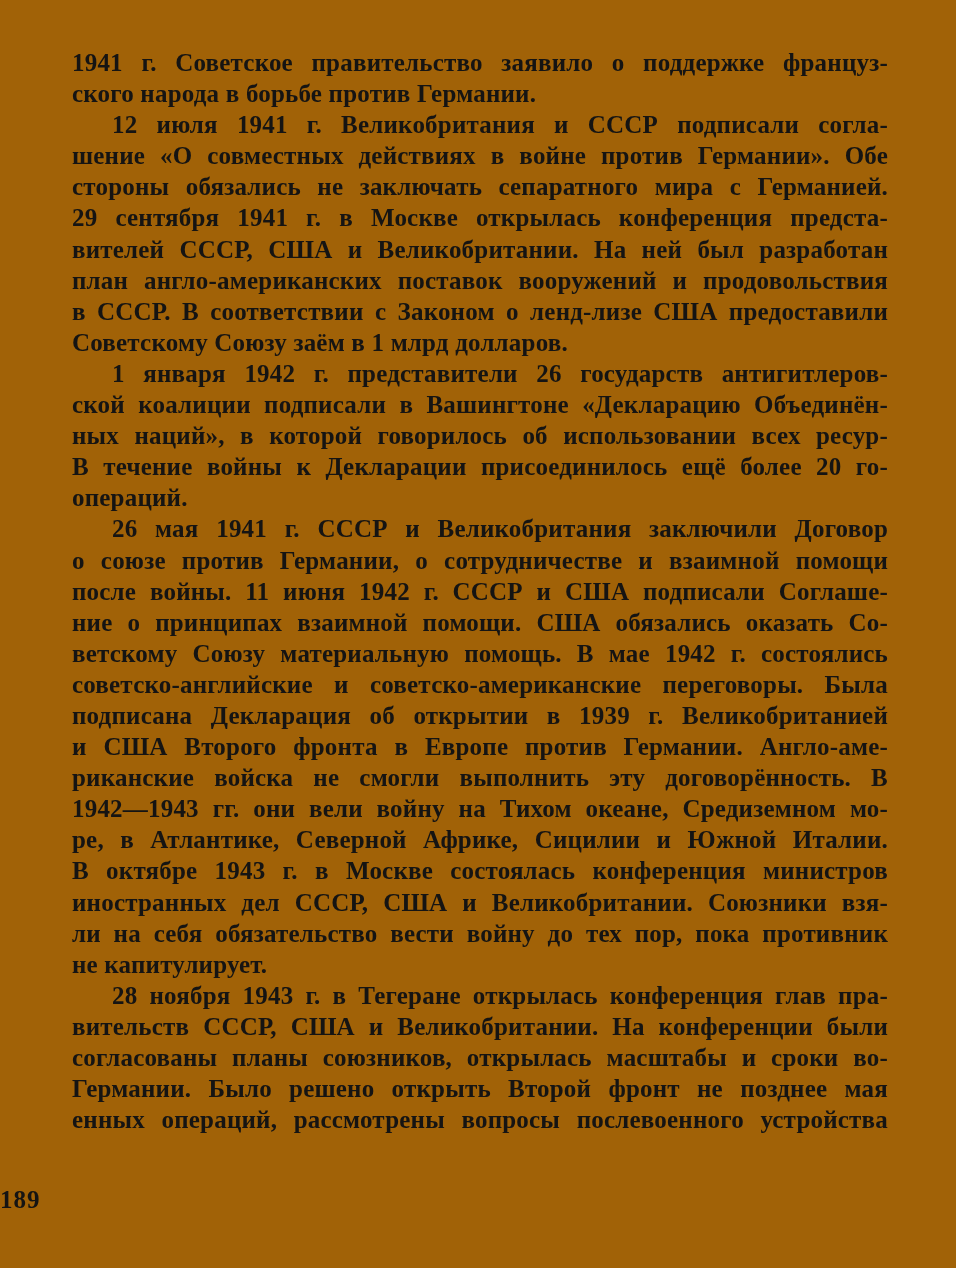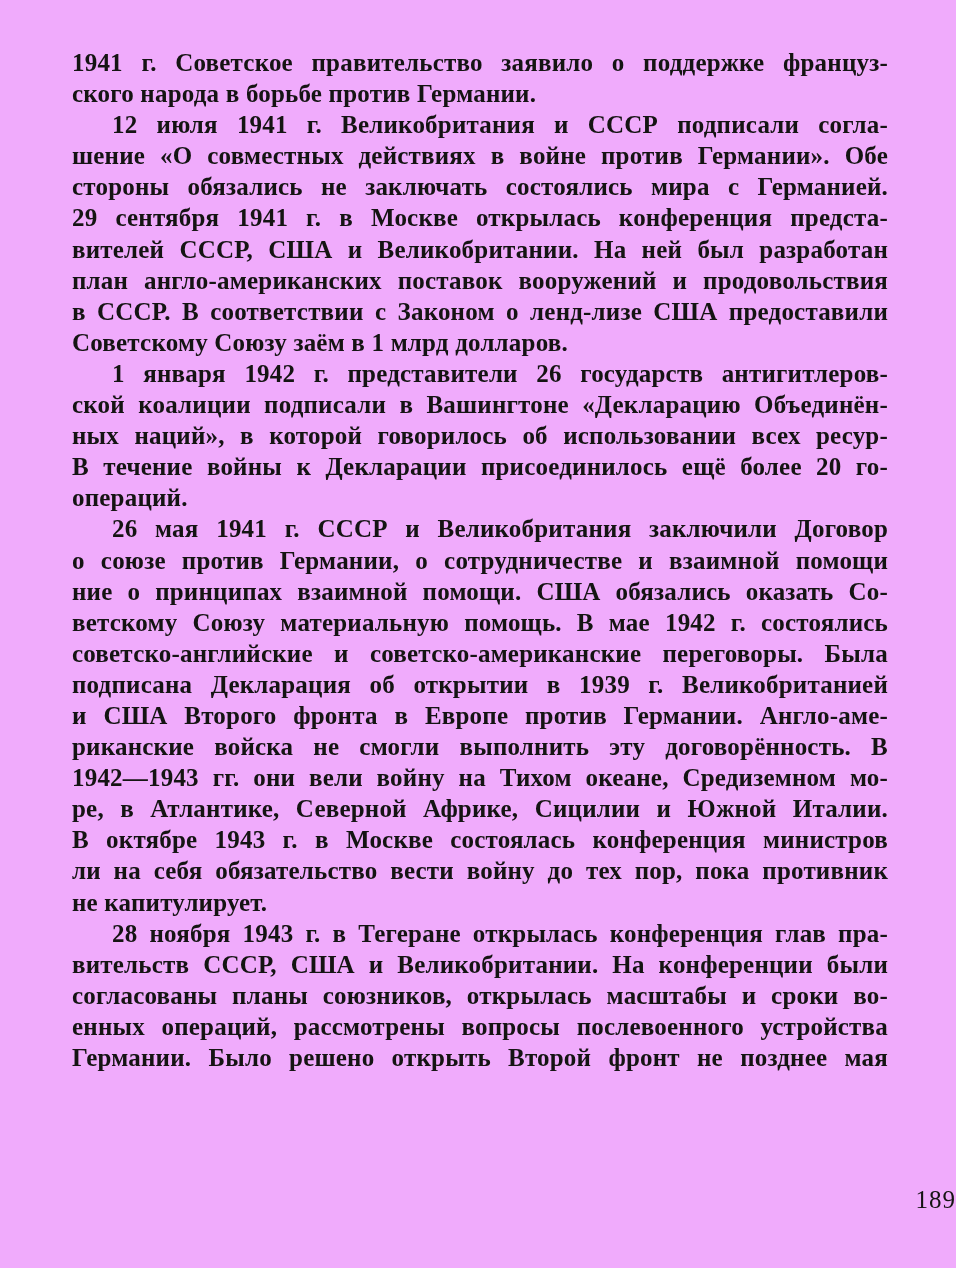--- a/index.html
+++ b/index.html
@@ -4,21 +4,21 @@
 <style>
   html, body {
     margin: 0;
     padding: 0;
     background: #ffffff;
   }
   .page {
     position: relative;
     width: 956px;
     height: 1268px;
-    background: #f0abfc;
+    background: #a16207;
     overflow: hidden;
     font-family: "Liberation Serif", serif;
   }
   .text-block {
     position: absolute;
     left: 72px;
     top: 47px;
     width: 816px;
     font-weight: bold;
     font-size: 25px;
@@ -35,60 +35,62 @@
     text-align-last: left;
   }
   .line.indent {
     text-indent: 40px;
   }
   .page-number {
     position: absolute;
     top: 1186px;
     left: 0;
     width: 100%;
-    text-align: right;
-    font-weight: normal;
+    text-align: left;
+    font-weight: bold;
     font-size: 25px;
     color: #151413;
     letter-spacing: 1px;
   }
 </style>
 </head>
 <body>
 
 <div class="page">
   <div class="text-block">
       <div class="line">1941 г. Советское правительство заявило о поддержке француз-</div>
       <div class="line para-end">ского народа в борьбе против Германии.</div>
       <div class="line indent">12 июля 1941 г. Великобритания и СССР подписали согла-</div>
       <div class="line">шение «О совместных действиях в войне против Германии». Обе</div>
-      <div class="line">стороны обязались не заключать состоялись мира с Германией.</div>
+      <div class="line">стороны обязались не заключать сепаратного мира с Германией.</div>
       <div class="line">29 сентября 1941 г. в Москве открылась конференция предста-</div>
       <div class="line">вителей СССР, США и Великобритании. На ней был разработан</div>
       <div class="line">план англо-американских поставок вооружений и продовольствия</div>
       <div class="line">в СССР. В соответствии с Законом о ленд-лизе США предоставили</div>
       <div class="line para-end">Советскому Союзу заём в 1 млрд долларов.</div>
       <div class="line indent">1 января 1942 г. представители 26 государств антигитлеров-</div>
       <div class="line">ской коалиции подписали в Вашингтоне «Декларацию Объединён-</div>
       <div class="line">ных наций», в которой говорилось об использовании всех ресур-</div>
       <div class="line">В течение войны к Декларации присоединилось ещё более 20 го-</div>
       <div class="line para-end">операций.</div>
       <div class="line indent">26 мая 1941 г. СССР и Великобритания заключили Договор</div>
       <div class="line">о союзе против Германии, о сотрудничестве и взаимной помощи</div>
+      <div class="line">после войны. 11 июня 1942 г. СССР и США подписали Соглаше-</div>
       <div class="line">ние о принципах взаимной помощи. США обязались оказать Со-</div>
       <div class="line">ветскому Союзу материальную помощь. В мае 1942 г. состоялись</div>
       <div class="line">советско-английские и советско-американские переговоры. Была</div>
       <div class="line">подписана Декларация об открытии в 1939 г. Великобританией</div>
       <div class="line">и США Второго фронта в Европе против Германии. Англо-аме-</div>
       <div class="line">риканские войска не смогли выполнить эту договорённость. В</div>
       <div class="line">1942—1943 гг. они вели войну на Тихом океане, Средиземном мо-</div>
       <div class="line">ре, в Атлантике, Северной Африке, Сицилии и Южной Италии.</div>
       <div class="line">В октябре 1943 г. в Москве состоялась конференция министров</div>
+      <div class="line">иностранных дел СССР, США и Великобритании. Союзники взя-</div>
       <div class="line">ли на себя обязательство вести войну до тех пор, пока противник</div>
       <div class="line para-end">не капитулирует.</div>
       <div class="line indent">28 ноября 1943 г. в Тегеране открылась конференция глав пра-</div>
       <div class="line">вительств СССР, США и Великобритании. На конференции были</div>
       <div class="line">согласованы планы союзников, открылась масштабы и сроки во-</div>
+      <div class="line">Германии. Было решено открыть Второй фронт не позднее мая</div>
       <div class="line">енных операций, рассмотрены вопросы послевоенного устройства</div>
-      <div class="line">Германии. Было решено открыть Второй фронт не позднее мая</div>
     </div>
   <div class="page-number">189</div>
 </div>
 
 </body></html>

